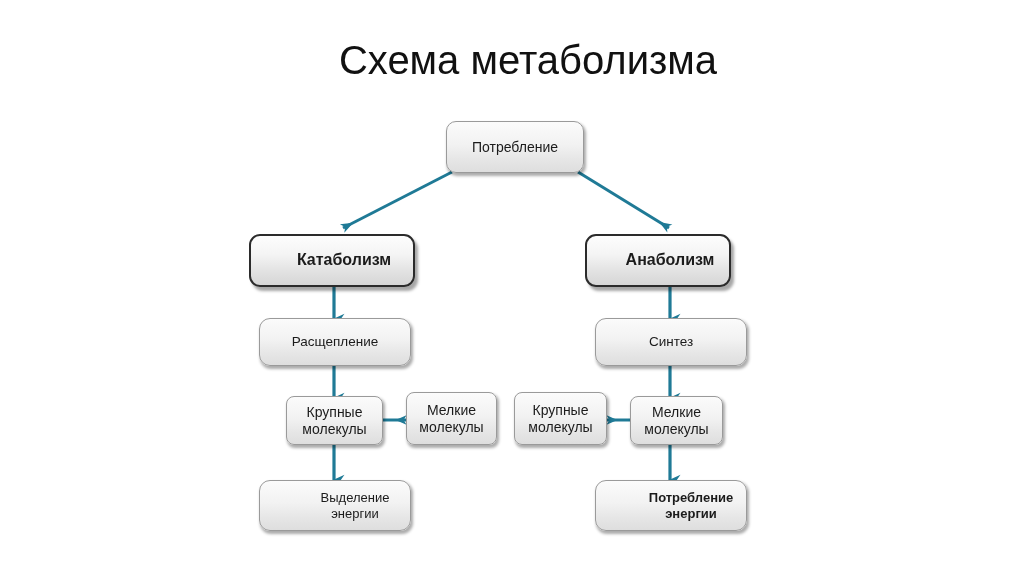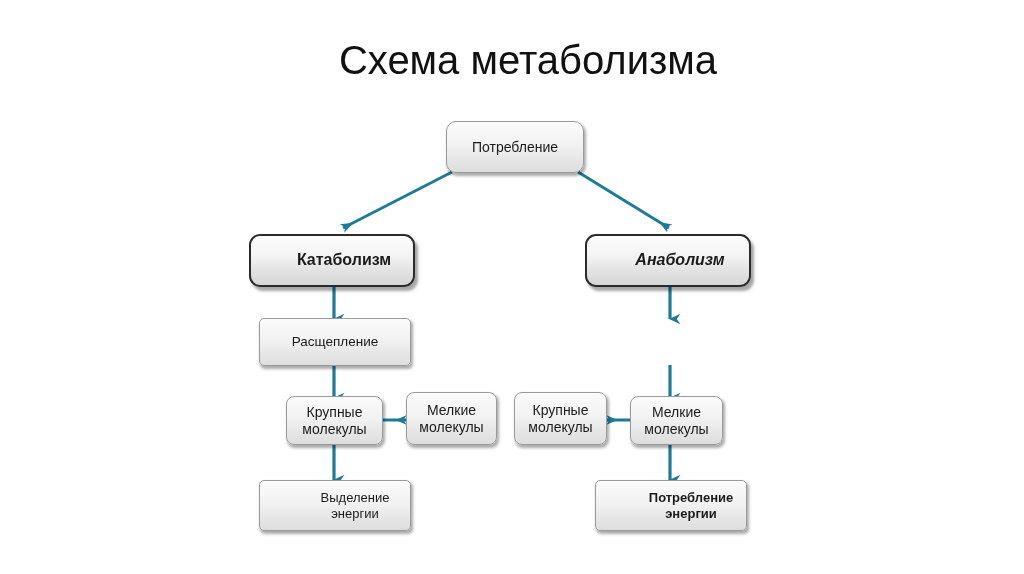--- a/index.html
+++ b/index.html
@@ -50,21 +50,21 @@
   }
 
   
   .node {
     position: absolute;
     box-sizing: border-box;
     display: flex;
     align-items: center;
     justify-content: center;
     text-align: center;
-    border-radius: 5px;
+    border-radius: 11px;
     background: linear-gradient(to bottom, #fbfbfb 0%, #f2f2f2 45%, #e6e6e6 75%, #dedede 100%);
     border: 1px solid #9a9a9a;
     color: #1b1b1b;
     box-shadow: 1.5px 2.5px 3px rgba(0,0,0,0.33);
     z-index: 3;
   }
   .node .label {
     display: block;
     line-height: 1.18;
     padding: 0 6px;
@@ -147,28 +147,31 @@
   </svg>
 
   <div class="node root" style="left:446px; top:121px; width:138px; height:52px;">
     <span class="label">Потребление</span>
   </div>
 
   <div class="node branch" style="left:249px; top:234px; width:166px; height:53px;">
     <span class="label">Катаболизм</span>
   </div>
 
-  <div class="node branch" style="left:585px; top:234px; width:166px; height:53px;font-style:italic;">
+  <div class="node branch" style="left:585px; top:234px; width:146px; height:53px;">
     <span class="label">Анаболизм</span>
   </div>
 
   <div class="node step" style="left:259px; top:318px; width:152px; height:48px;">
     <span class="label">Расщепление</span>
   </div>
 
+  <div class="node step" style="left:595px; top:318px; width:152px; height:48px;">
+    <span class="label">Синтез</span>
+  </div>
 
   <div class="node mol" style="left:286px; top:396px; width:97px; height:49px;">
     <span class="label">Крупные
 молекулы</span>
   </div>
 
   <div class="node mol" style="left:406px; top:392px; width:91px; height:53px;">
     <span class="label">Мелкие
 молекулы</span>
   </div>

